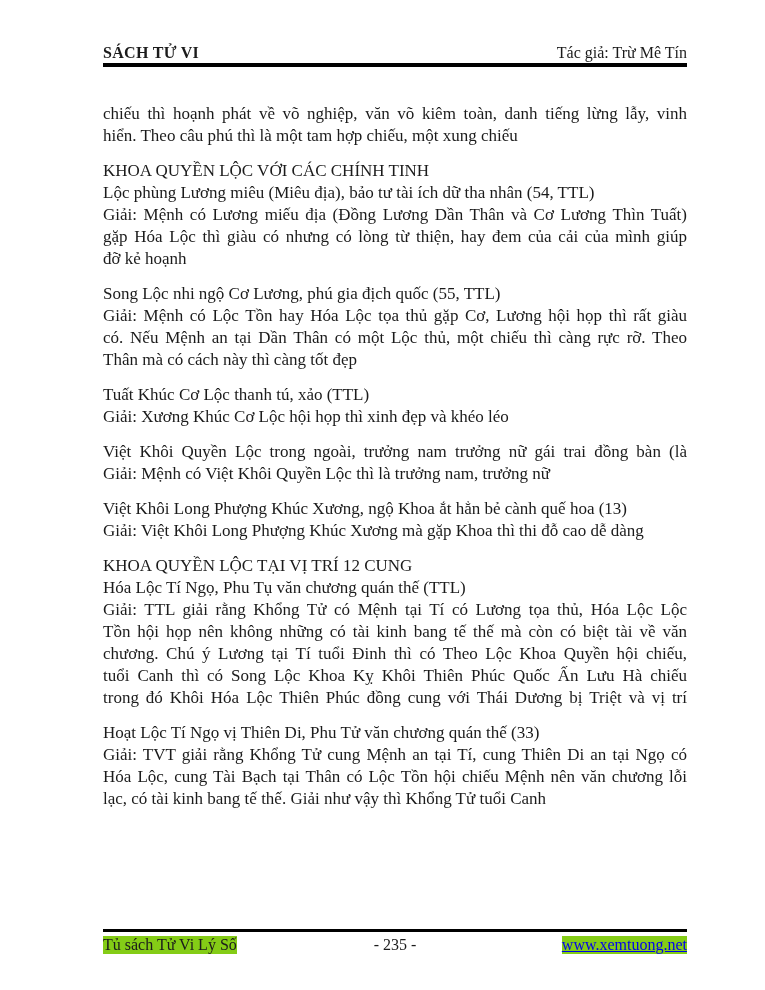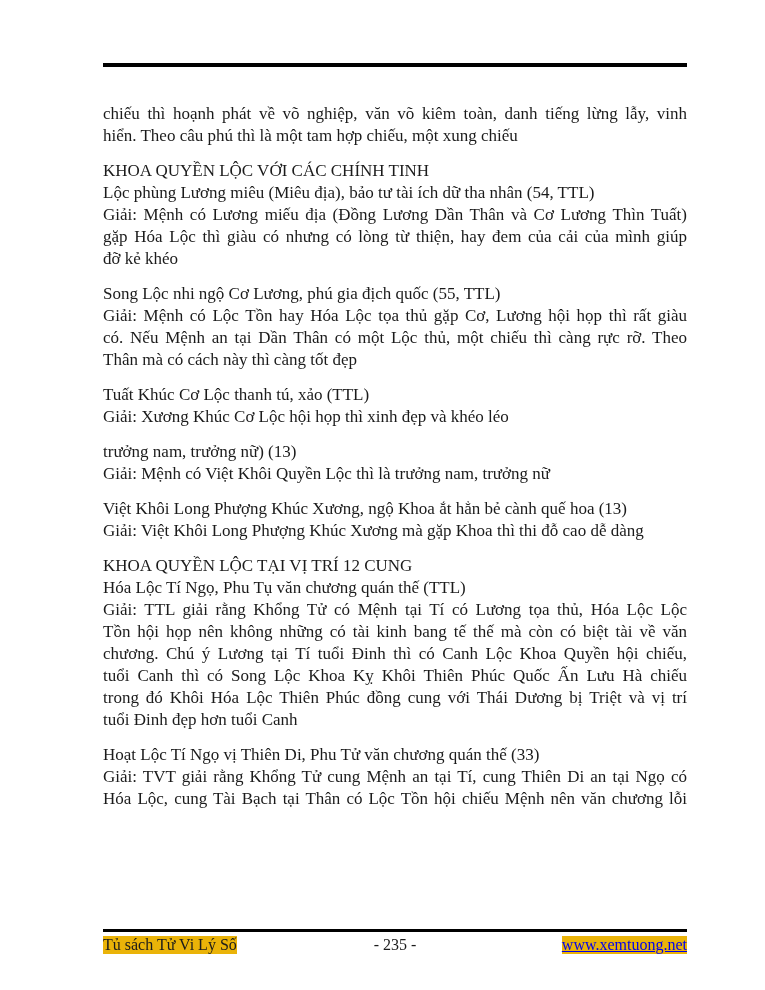--- a/index.html
+++ b/index.html
@@ -45,75 +45,79 @@
     text-align-last: justify;
     overflow: hidden;
   }
   .footer-row {
     position: absolute;
     top: 936px; left: 103px; width: 584px;
     display: flex; justify-content: space-between; align-items: baseline;
     font-size: 16px;
   }
   .footer-center { position: absolute; left: 0; right: 0; text-align: center; }
-  .footer-left, .footer-link { position: relative; z-index: 1; background: #eab308; }
+  .footer-left, .footer-link { position: relative; z-index: 1; background: #84cc16; }
   .footer-link { color: #0000ee; text-decoration: underline; cursor: pointer; }
 </style>
 </head>
 <body>
 
 <div class="page" style="color: rgb(27, 27, 27);">
 
+  <div class="header-row">
+    <span class="header-left">SÁCH TỬ VI</span>
+    <span class="header-right">Tác giả: Trừ Mê Tín</span>
+  </div>
 
   <div class="rule rule-top" style="background: rgb(0, 0, 0);"></div>
 
   <div class="content">
       <div class="block">
         <div class="line just">chiếu thì hoạnh phát về võ nghiệp, văn võ kiêm toàn, danh tiếng lừng lẫy, vinh</div>
         <div class="line">hiển. Theo câu phú thì là một tam hợp chiếu, một xung chiếu</div>
       </div>
       <div class="block">
         <div class="line">KHOA QUYỀN LỘC VỚI CÁC CHÍNH TINH</div>
         <div class="line">Lộc phùng Lương miêu (Miêu địa), bảo tư tài ích dữ tha nhân (54, TTL)</div>
         <div class="line just">Giải: Mệnh có Lương miếu địa (Đồng Lương Dần Thân và Cơ Lương Thìn Tuất)</div>
         <div class="line just">gặp Hóa Lộc thì giàu có nhưng có lòng từ thiện, hay đem của cải của mình giúp</div>
-        <div class="line">đỡ kẻ khéo</div>
+        <div class="line">đỡ kẻ hoạnh</div>
       </div>
       <div class="block">
         <div class="line">Song Lộc nhi ngộ Cơ Lương, phú gia địch quốc (55, TTL)</div>
         <div class="line just">Giải: Mệnh có Lộc Tồn hay Hóa Lộc tọa thủ gặp Cơ, Lương hội họp thì rất giàu</div>
         <div class="line just">có. Nếu Mệnh an tại Dần Thân có một Lộc thủ, một chiếu thì càng rực rỡ. Theo</div>
         <div class="line">Thân mà có cách này thì càng tốt đẹp</div>
       </div>
       <div class="block">
         <div class="line">Tuất Khúc Cơ Lộc thanh tú, xảo (TTL)</div>
         <div class="line">Giải: Xương Khúc Cơ Lộc hội họp thì xinh đẹp và khéo léo</div>
       </div>
       <div class="block">
-        <div class="line">trưởng nam, trưởng nữ) (13)</div>
+        <div class="line just">Việt Khôi Quyền Lộc trong ngoài, trưởng nam trưởng nữ gái trai đồng bàn (là</div>
         <div class="line">Giải: Mệnh có Việt Khôi Quyền Lộc thì là trưởng nam, trưởng nữ</div>
       </div>
       <div class="block">
         <div class="line">Việt Khôi Long Phượng Khúc Xương, ngộ Khoa ắt hẳn bẻ cành quế hoa (13)</div>
         <div class="line">Giải: Việt Khôi Long Phượng Khúc Xương mà gặp Khoa thì thi đỗ cao dễ dàng</div>
       </div>
       <div class="block">
         <div class="line">KHOA QUYỀN LỘC TẠI VỊ TRÍ 12 CUNG</div>
         <div class="line">Hóa Lộc Tí Ngọ, Phu Tụ văn chương quán thế (TTL)</div>
         <div class="line just">Giải: TTL giải rằng Khổng Tử có Mệnh tại Tí có Lương tọa thủ, Hóa Lộc Lộc</div>
         <div class="line just">Tồn hội họp nên không những có tài kinh bang tế thế mà còn có biệt tài về văn</div>
-        <div class="line just">chương. Chú ý Lương tại Tí tuổi Đinh thì có Canh Lộc Khoa Quyền hội chiếu,</div>
+        <div class="line just">chương. Chú ý Lương tại Tí tuổi Đinh thì có Theo Lộc Khoa Quyền hội chiếu,</div>
         <div class="line just">tuổi Canh thì có Song Lộc Khoa Kỵ Khôi Thiên Phúc Quốc Ấn Lưu Hà chiếu</div>
         <div class="line just">trong đó Khôi Hóa Lộc Thiên Phúc đồng cung với Thái Dương bị Triệt và vị trí</div>
-        <div class="line">tuổi Đinh đẹp hơn tuổi Canh</div>
       </div>
       <div class="block">
         <div class="line">Hoạt Lộc Tí Ngọ vị Thiên Di, Phu Tử văn chương quán thế (33)</div>
         <div class="line just">Giải: TVT giải rằng Khổng Tử cung Mệnh an tại Tí, cung Thiên Di an tại Ngọ có</div>
         <div class="line just">Hóa Lộc, cung Tài Bạch tại Thân có Lộc Tồn hội chiếu Mệnh nên văn chương lỗi</div>
+        <div class="line">lạc, có tài kinh bang tế thế. Giải như vậy thì Khổng Tử tuổi Canh</div>
       </div>
     </div>
 
   <div class="rule rule-bottom" style="background: rgb(0, 0, 0);"></div>
 
   <div class="footer-row">
     <span class="footer-center">- 235 -</span>
     <span class="footer-left">Tủ sách Tử Vi Lý Số</span>
     <a class="footer-link" style="color: rgb(0, 0, 238); margin-left: 30px;">www.xemtuong.net</a>
   </div>

